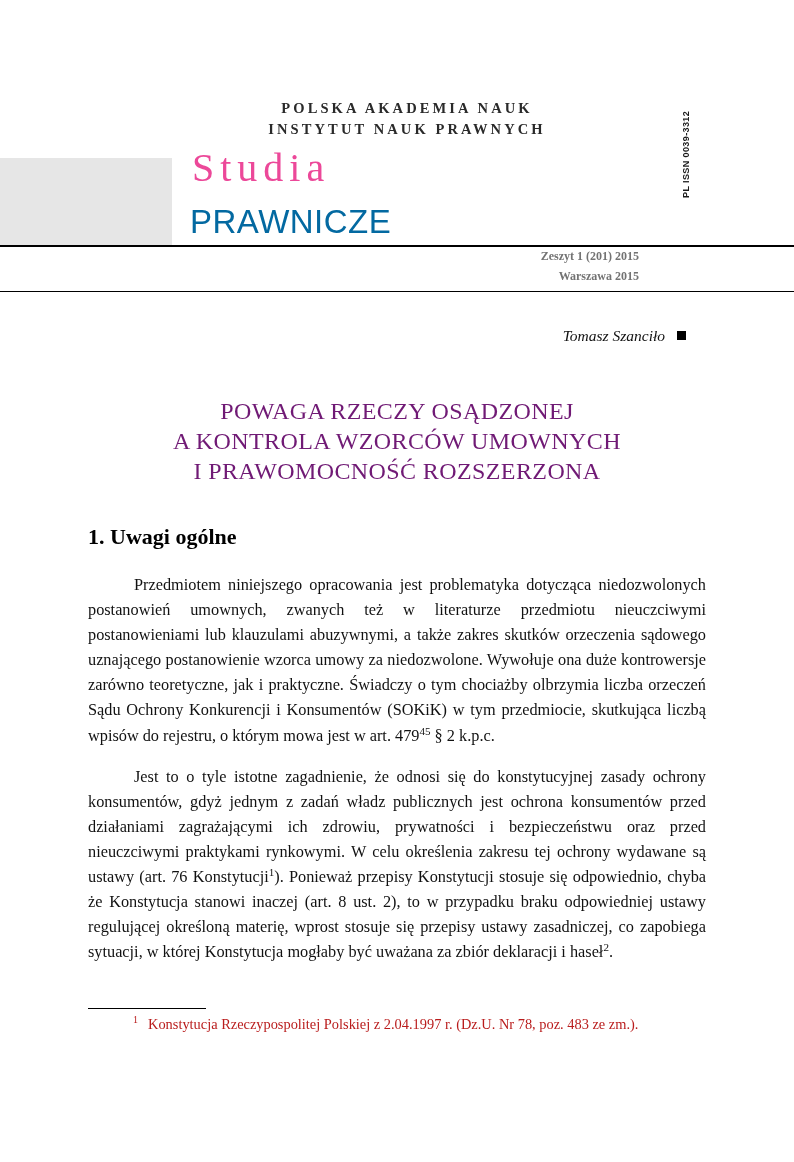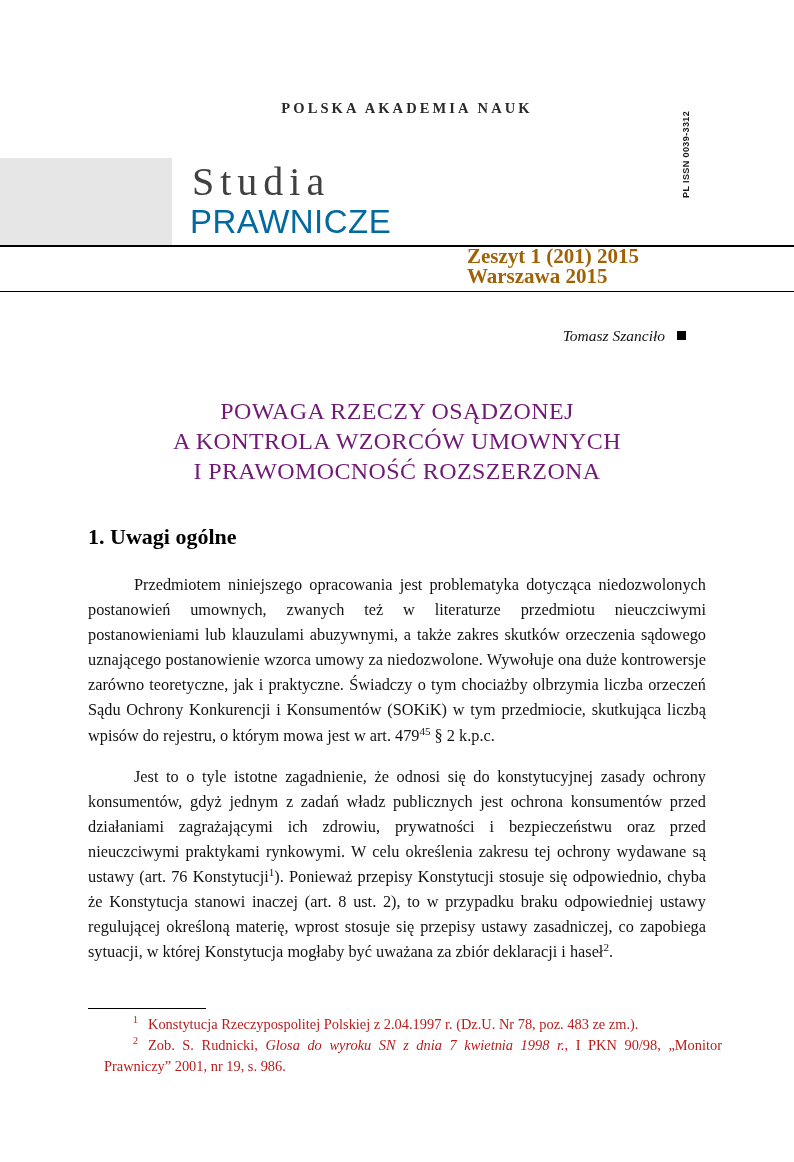--- a/index.html
+++ b/index.html
@@ -61,25 +61,25 @@
     writing-mode: vertical-rl;
     text-orientation: mixed;
     transform: rotate(180deg);
     white-space: nowrap;
     font-weight: 700;
   }
 
   .studia {
     position: absolute;
     left: 192px;
-    top: 160px;
+    top: 146px;
     font-family: "Liberation Serif", serif;
     font-size: 40px;
     letter-spacing: 6px;
-    color: #404040;
+    color: #ec4899;
     line-height: 44px;
   }
   .prawnicze {
     position: absolute;
     left: 190px;
     top: 203px;
     font-family: "Liberation Sans", sans-serif;
     font-size: 33px;
     letter-spacing: 0.5px;
     color: #0369a1;
@@ -92,26 +92,26 @@
     top: 245px;
     width: 794px;
     height: 2.2px;
     background: #000000;
   }
 
   .issue-lines {
     position: absolute;
     right: 155px;
     top: 246px;
-    text-align: left;
-    font-family: "Liberation Serif", serif;
-    font-size: 21px;
+    text-align: right;
+    font-family: "Liberation Serif", serif;
+    font-size: 12px;
     font-weight: bold;
     line-height: 20px;
-    color: #a16207;
+    color: #737373;
   }
 
   .rule-bottom {
     position: absolute;
     left: 0;
     top: 291px;
     width: 794px;
     height: 1.4px;
     background: #000000;
   }
@@ -223,20 +223,21 @@
 </style>
 </head>
 <body>
 
 <div class="page">
 
   <div class="grey-block"></div>
 
   <div class="academy-lines">
     <div class="academy-line">POLSKA AKADEMIA NAUK</div>
+    <div class="academy-line">INSTYTUT NAUK PRAWNYCH</div>
   </div>
 
   <div class="issn">PL ISSN 0039-3312</div>
 
   <div class="studia">Studia</div>
   <div class="prawnicze">PRAWNICZE</div>
 
   <div class="rule-top"></div>
 
   <div class="issue-lines">
@@ -260,16 +261,15 @@
 
   <div class="body-text">
     <p><span>Przedmiotem niniejszego opracowania jest problematyka dotycząca niedozwolonych postanowień umownych, zwanych też w literaturze przedmiotu nieuczciwymi postanowieniami lub klauzulami abuzywnymi, a także zakres skutków orzeczenia sądowego uznającego postanowienie wzorca umowy za niedozwolone. Wywołuje ona duże kontrowersje zarówno teoretyczne, jak i praktyczne. Świadczy o tym chociażby olbrzymia liczba orzeczeń Sądu Ochrony Konkurencji i Konsumentów (SOKiK) w tym przedmiocie, skutkująca liczbą wpisów do rejestru, o którym mowa jest w art. 479</span><sup>45</sup><span> § 2 k.p.c.</span></p>
     <p><span>Jest to o tyle istotne zagadnienie, że odnosi się do konstytucyjnej zasady ochrony konsumentów, gdyż jednym z zadań władz publicznych jest ochrona konsumentów przed działaniami zagrażającymi ich zdrowiu, prywatności i bezpieczeństwu oraz przed nieuczciwymi praktykami rynkowymi. W celu określenia zakresu tej ochrony wydawane są ustawy (art. 76 Konstytucji</span><sup>1</sup><span>). Ponieważ przepisy Konstytucji stosuje się odpowiednio, chyba że Konstytucja stanowi inaczej (art. 8 ust. 2), to w przypadku braku odpowiedniej ustawy regulującej określoną materię, wprost stosuje się przepisy ustawy zasadniczej, co zapobiega sytuacji, w której Konstytucja mogłaby być uważana za zbiór deklaracji i haseł</span><sup>2</sup><span>.</span></p>
   </div>
 
   <div class="fn-rule"></div>
 
   <div class="footnotes">
     <p class="fn"><span class="fn-num">1</span><span>Konstytucja Rzeczypospolitej Polskiej z 2.04.1997 r. (Dz.U. Nr 78, poz. 483 ze zm.).</span></p>
-    <p class="fn"><span class="fn-num">2</span><span>Zob. S. Rudnicki, </span><i>Glosa do wyroku SN z dnia 7 kwietnia 1998 r.</i><span>, I PKN 90/98, „Monitor Prawniczy” 2001, nr 19, s. 986.</span></p>
   </div>
 
 </div>
 
 </body></html>

